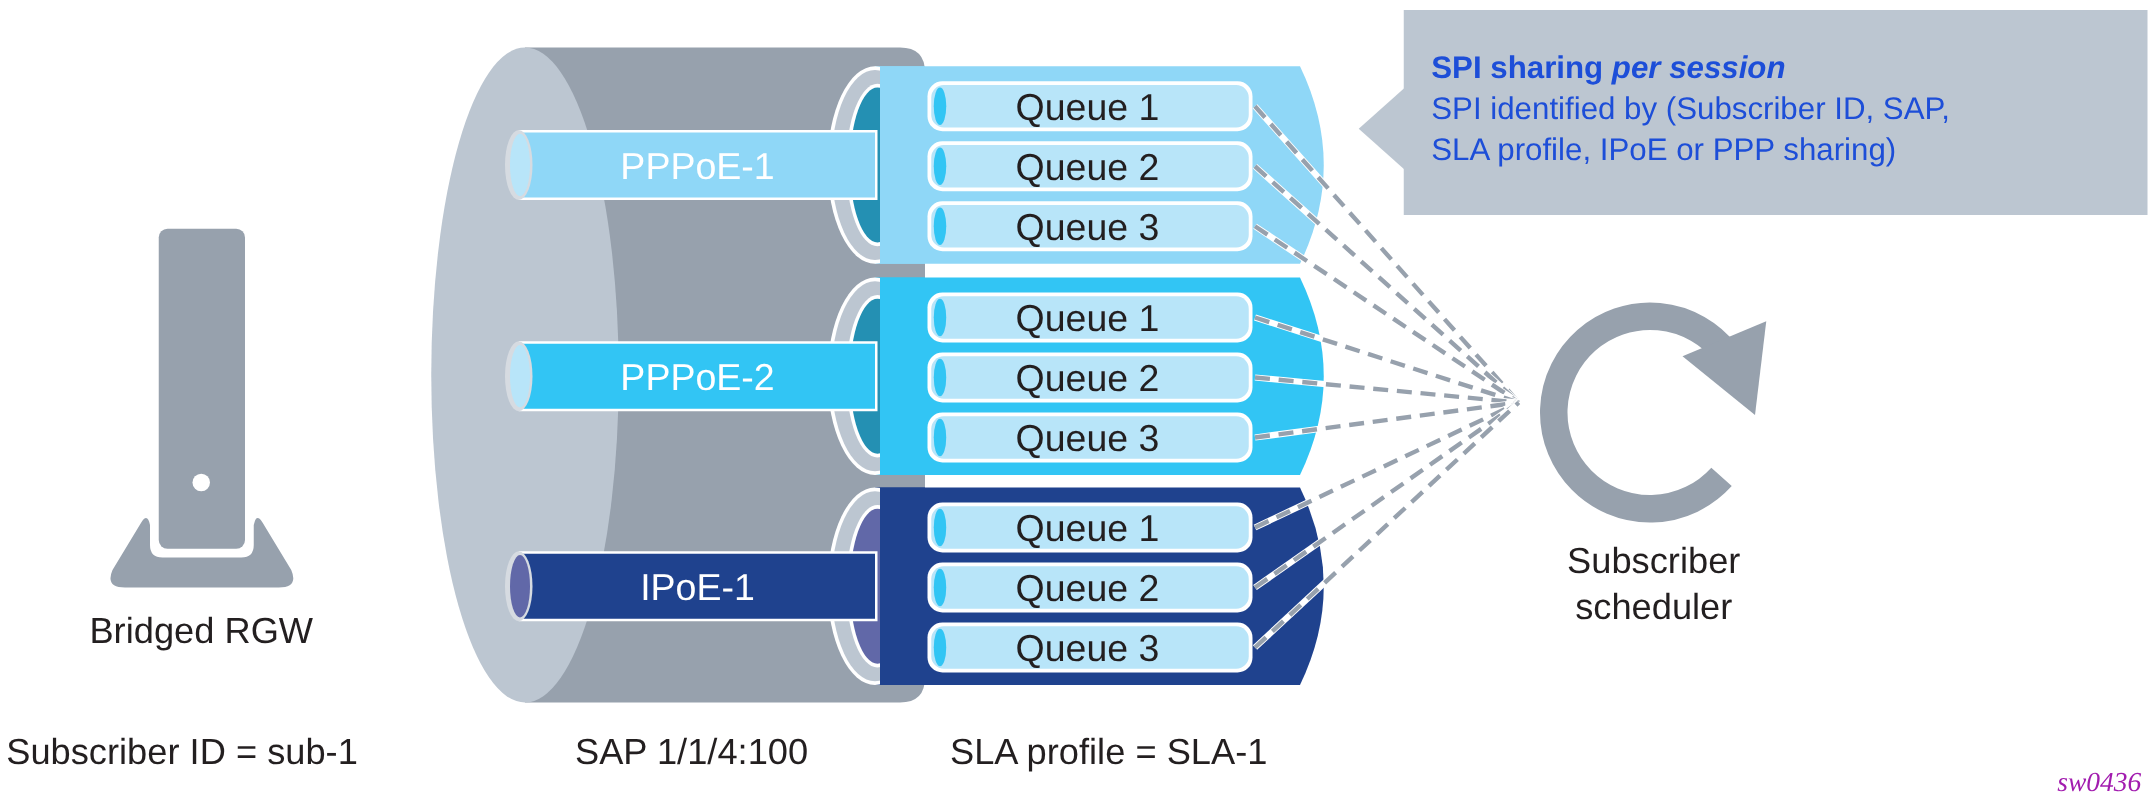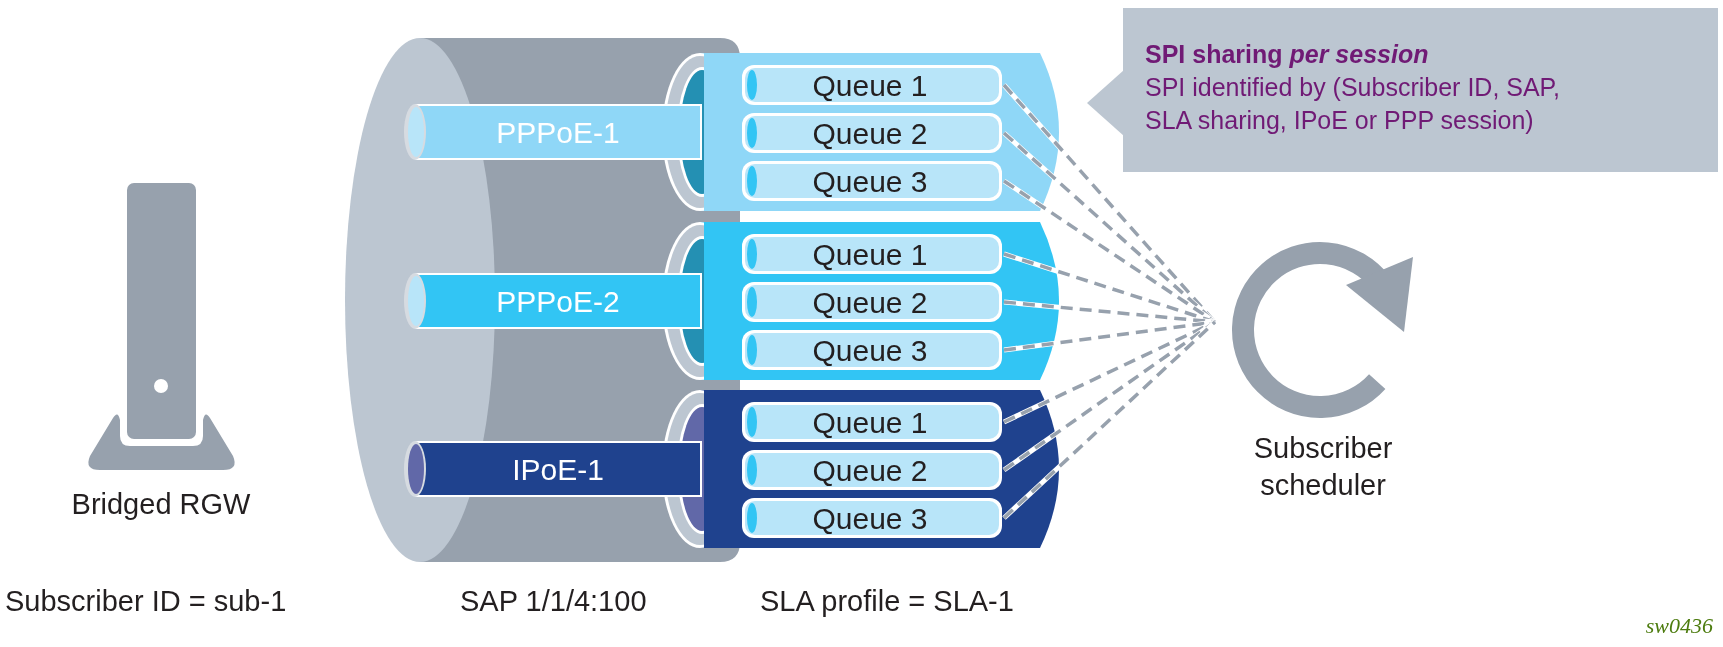--- a/index.html
+++ b/index.html
@@ -8,26 +8,26 @@
   #diagram { position: absolute; left: 0; top: 0; }
   .lbl { font-family: "Liberation Sans", sans-serif; fill: #231f20; }
   .qtxt { font-family: "Liberation Sans", sans-serif; font-size: 30px; fill: #231f20; }
   .stxt { font-family: "Liberation Sans", sans-serif; font-size: 30px; fill: #ffffff; }
   .callout { position: absolute; left: 1123px; top: 8px; width: 595px; height: 164px;
              background: #bcc6d1; }
   .callout-pointer { position: absolute; left: 1087px; top: 70px; width: 0; height: 0;
              border-top: 33px solid transparent; border-bottom: 33px solid transparent;
              border-right: 37px solid #bcc6d1; }
   .callout-text { position: absolute; left: 22px; top: 30px; font-size: 25px; line-height: 33px;
-             color: #701a75; font-family: "Liberation Sans", sans-serif; }
+             color: #1d4ed8; font-family: "Liberation Sans", sans-serif; }
   .callout-title { font-weight: bold; }
   .callout-title em { font-style: italic; }
   .callout-body { }
   .figid { position: absolute; right: 10px; top: 613px; font-family: "Liberation Serif", serif;
-           font-style: italic; font-size: 22px; color: #4d7c0f; }
+           font-style: italic; font-size: 22px; color: #a21caf; }
 </style>
 </head>
 <body>
 
 <svg id="diagram" width="1723" height="647" viewBox="0 0 1723 647" xmlns="http://www.w3.org/2000/svg">
 
   <g>
     <path d="M100,470 Q84,470 90,456 L113,418 Q118,410 120,420 L120,436 Q120,446 130,446 L193,446 Q203,446 203,436 L203,420 Q205,410 210,418 L233,456 Q239,470 223,470 Z" fill="#97a1ad"></path>
     <rect x="127" y="183" width="69" height="256" rx="7" fill="#97a1ad"></rect>
     <circle cx="161" cy="386" r="7" fill="#ffffff"></circle>
@@ -142,17 +142,17 @@
   <text class="lbl" x="1323" y="495" font-size="29" text-anchor="middle">scheduler</text>
 
   <text class="lbl" x="760" y="611" font-size="29">SLA profile = SLA-1</text>
 </svg>
 
 <div class="callout-pointer"></div>
 <div class="callout">
   <div class="callout-text">
     <div class="callout-title"><span>SPI sharing </span><em>per session</em></div>
     <div class="callout-body">SPI identified by (Subscriber ID, SAP,</div>
-    <div class="callout-body">SLA sharing, IPoE or PPP session)</div>
+    <div class="callout-body">SLA profile, IPoE or PPP sharing)</div>
   </div>
 </div>
 
 <div class="figid">sw0436</div>
 
 </body></html>

